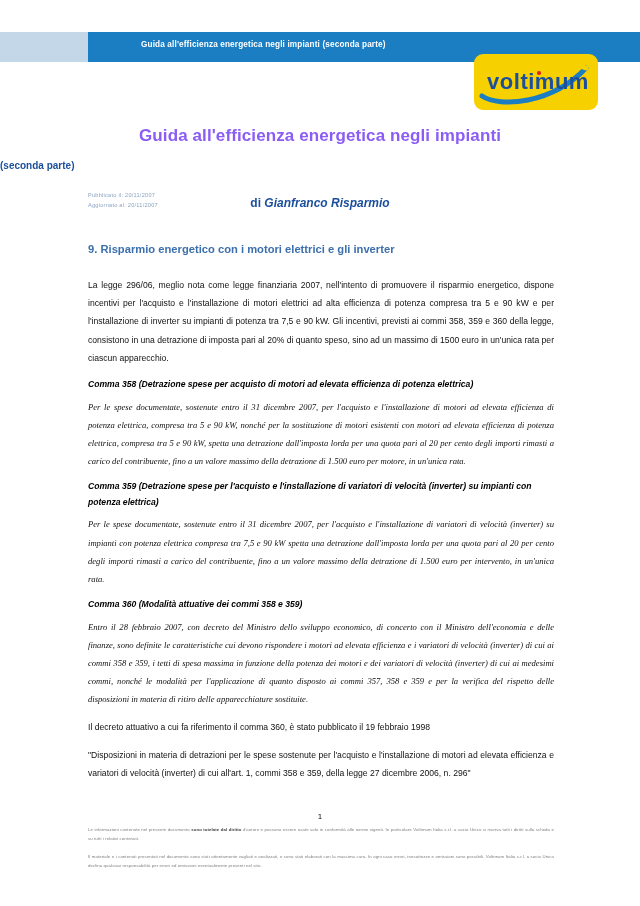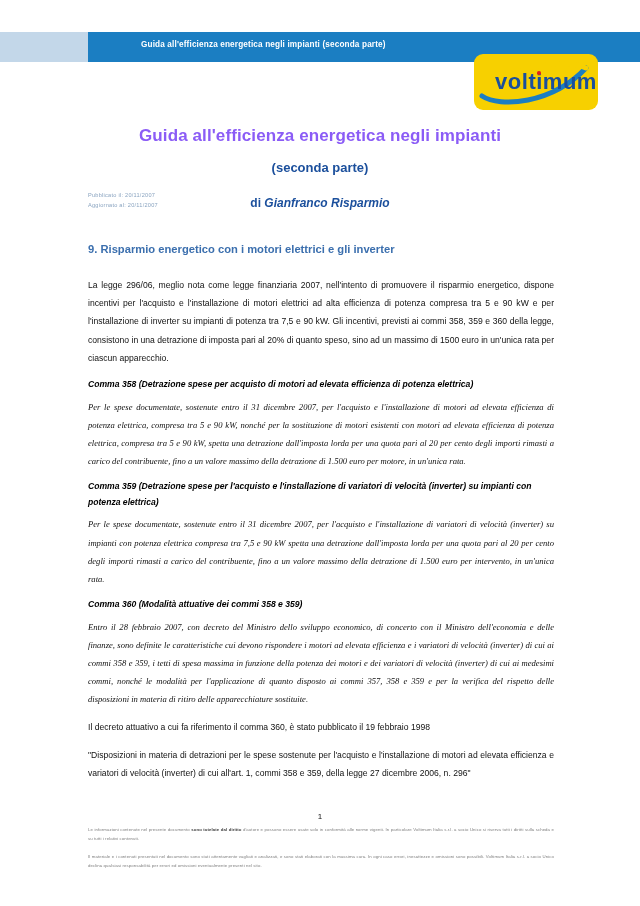--- a/index.html
+++ b/index.html
@@ -71,21 +71,21 @@
     border-radius: 9px;
     overflow: hidden;
   }
   .logo svg {
     position: absolute;
     left: 0;
     top: 0;
   }
   .logo-text {
     position: absolute;
-    left: 8px;
+    left: 0;
     top: 0;
     width: 128px;
     height: 56px;
     display: flex;
     align-items: center;
     justify-content: center;
     font-size: 22px;
     font-weight: bold;
     color: #1b4f9c;
     letter-spacing: 0.5px;
@@ -111,22 +111,21 @@
     font-size: 17px;
     font-weight: bold;
     color: #8b5cf6;
     letter-spacing: 0.1px;
   }
   .doc-subtitle {
     position: absolute;
     left: 0;
     top: 160px;
     width: 640px;
-    text-align: center;
-    font-size: 13px;
+    font-size: 10px;
     font-weight: bold;
     color: #1b4f9c;
   }
   .doc-author {
     position: absolute;
     left: 0;
     top: 196px;
     width: 640px;
     text-align: center;
     font-size: 12px;

